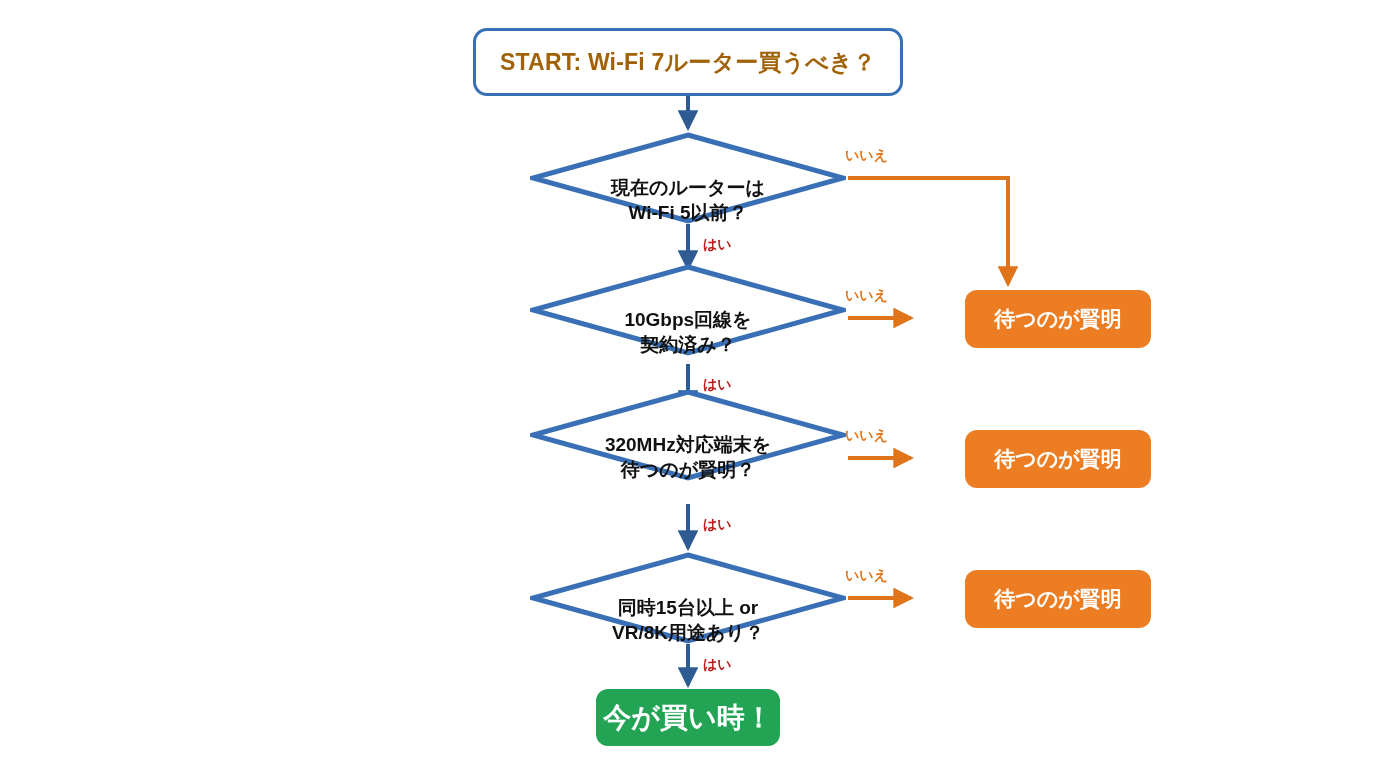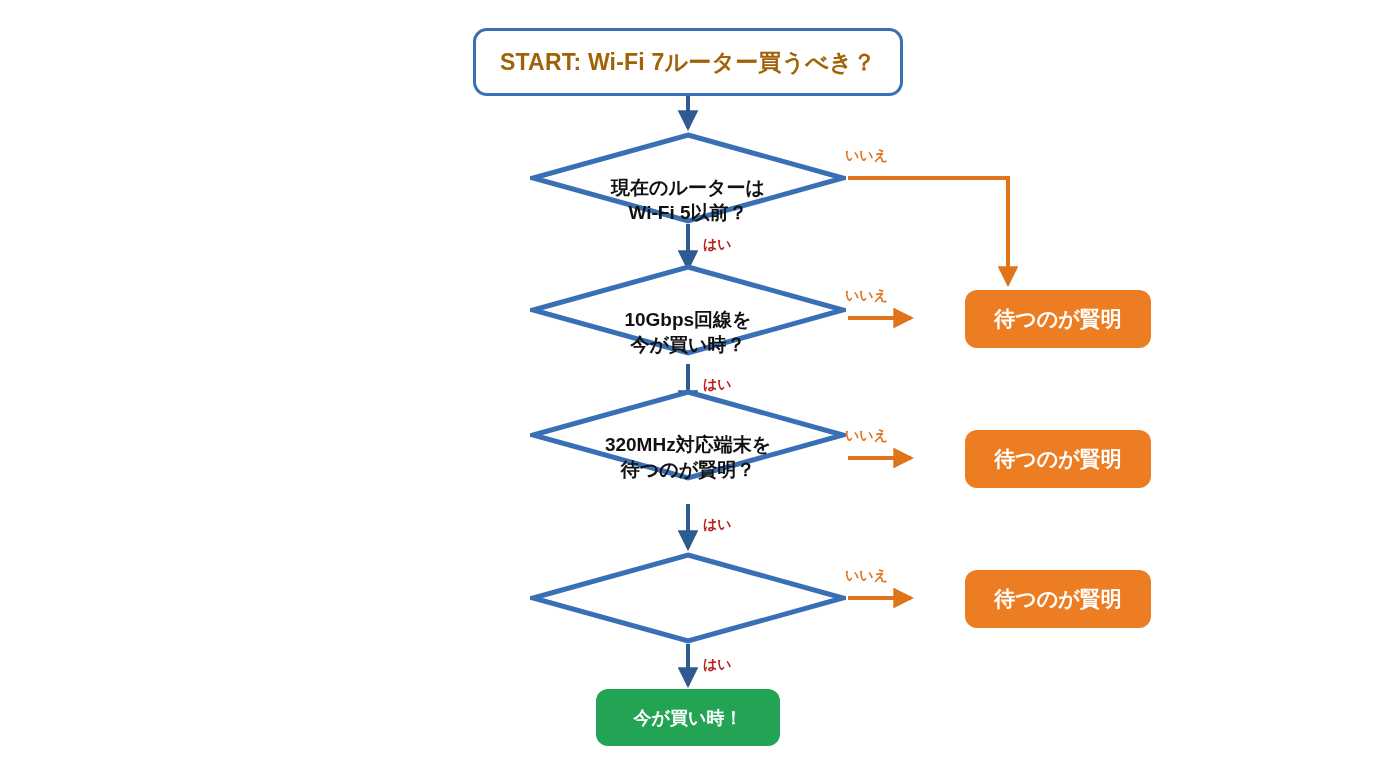--- a/index.html
+++ b/index.html
@@ -96,21 +96,21 @@
   .w3 { top: 570px; }
 
   .buy-node {
     left: 596px;
     top: 689px;
     width: 184px;
     height: 57px;
     background: #23A455;
     border-radius: 12px;
     color: #ffffff;
-    font-size: 18px;
+    font-size: 28px;
     font-weight: bold;
   }
 
   
   .edge-label {
     position: absolute;
     font-size: 14px;
     font-weight: bold;
     white-space: nowrap;
     z-index: 4;
@@ -175,38 +175,42 @@
       <span>Wi-Fi 5以前？</span>
     </div>
   </div>
 
   <div class="node decision-node d2">
     <svg class="dshape" viewBox="0 0 316 92" preserveAspectRatio="none">
       <polygon points="158,3 313,46 158,89 3,46" fill="#ffffff" stroke="#3970B5" stroke-width="5"></polygon>
     </svg>
     <div class="dtext">
       <span>10Gbps回線を</span><br>
-      <span>今が買い時？</span>
+      <span>契約済み？</span>
     </div>
   </div>
 
   <div class="node decision-node d3">
     <svg class="dshape" viewBox="0 0 316 92" preserveAspectRatio="none">
       <polygon points="158,3 313,46 158,89 3,46" fill="#ffffff" stroke="#3970B5" stroke-width="5"></polygon>
     </svg>
     <div class="dtext">
       <span>320MHz対応端末を</span><br>
       <span>待つのが賢明？</span>
     </div>
   </div>
 
   <div class="node decision-node d4">
     <svg class="dshape" viewBox="0 0 316 92" preserveAspectRatio="none">
       <polygon points="158,3 313,46 158,89 3,46" fill="#ffffff" stroke="#3970B5" stroke-width="5"></polygon>
     </svg>
+    <div class="dtext">
+      <span>同時15台以上 or</span><br>
+      <span>VR/8K用途あり？</span>
+    </div>
   </div>
 
   <div class="node wait-node w1">
     <span>待つのが賢明</span>
   </div>
   <div class="node wait-node w2">
     <span>待つのが賢明</span>
   </div>
   <div class="node wait-node w3">
     <span>待つのが賢明</span>

